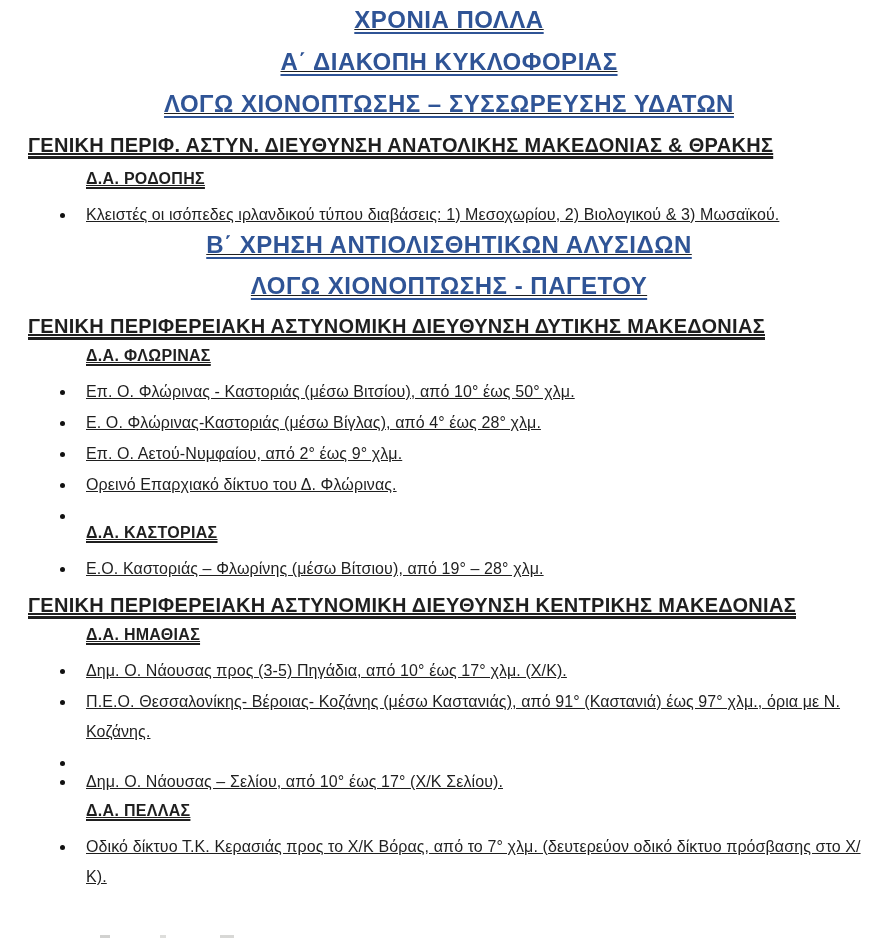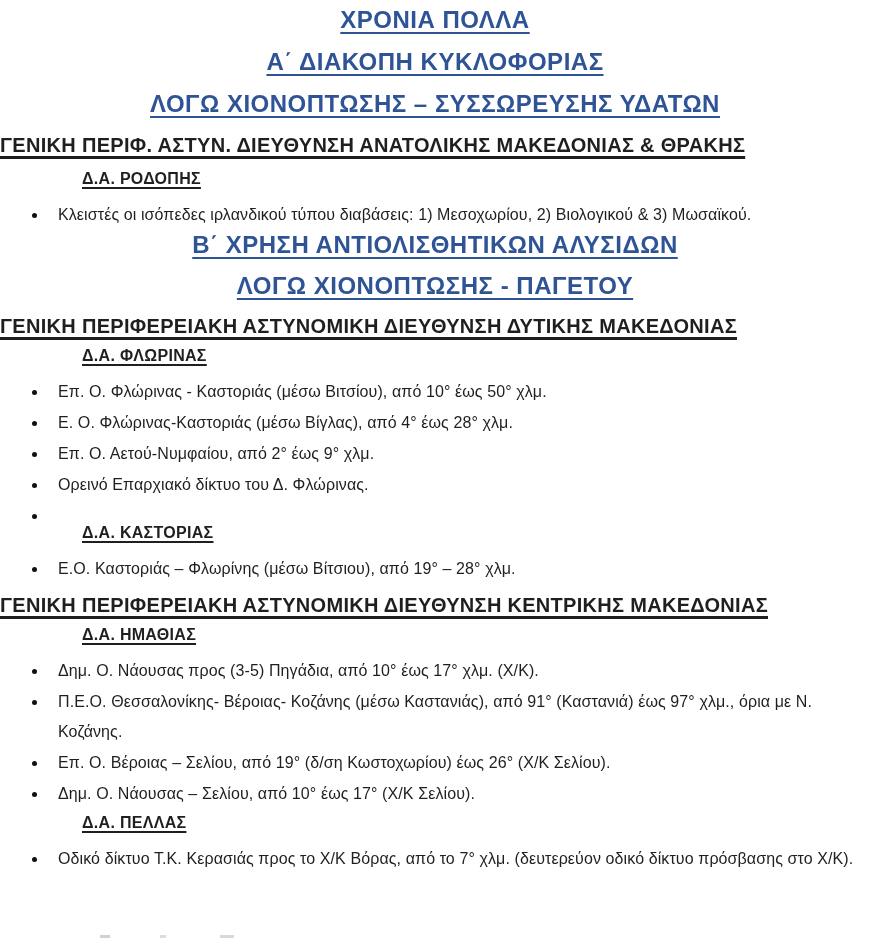--- a/index.html
+++ b/index.html
@@ -4,21 +4,21 @@
 <style>
   html, body { margin: 0; padding: 0; }
   body {
     width: 880px; height: 938px;
     background: #ffffff;
     overflow: hidden;
     font-family: "Liberation Sans", sans-serif;
     color: #1f1f1f;
     position: relative;
   }
-  .page { padding: 6px 10px 0 0; }
+  .page { padding: 6px 10px 0 28px; text-decoration: underline; }
 
   
   .tline { text-align: center; line-height: 28px; margin-bottom: 11px; }
   .blue-title {
     color: #2f5496;
     font-weight: bold;
     font-size: 24px;
     letter-spacing: 0.5px;
     text-decoration: underline;
     text-decoration-thickness: 2px;
@@ -47,21 +47,20 @@
     margin: 6px 0 0 58px;
     font-size: 16px;
     font-weight: bold;
     line-height: 22px;
     letter-spacing: 0.3px;
   }
   .da .u {
     text-decoration: underline;
     text-decoration-thickness: 2px;
     text-underline-offset: 3px;
-    margin-left: 24px;
   }
   .da-rodopis { margin-top: 10px; }
   .da-kastorias, .da-pellas { margin-top: 3px; }
 
   
   .bullets { margin-top: 10px; }
   .bullet {
     display: flex;
     align-items: flex-start;
     margin: 0 4px 1px 32px;
@@ -181,21 +180,20 @@
     <div class="bullet">
       <span class="dot"></span>
       <span class="btext">Δημ. Ο. Νάουσας προς (3-5) Πηγάδια, από 10° έως 17° χλμ. (Χ/Κ).</span>
     </div>
     <div class="bullet">
       <span class="dot"></span>
       <span class="btext">Π.Ε.Ο. Θεσσαλονίκης- Βέροιας- Κοζάνης (μέσω Καστανιάς), από 91° (Καστανιά) έως 97° χλμ., όρια με Ν. Κοζάνης.</span>
     </div>
     <div class="bullet">
       <span class="dot"></span>
-      <span class="btext">Επ. Ο. Βέροιας – Σελίου, από 19° (δ/ση Κωστοχωρίου) έως 26° (Χ/Κ Σελίου).</span>
     </div>
     <div class="bullet">
       <span class="dot"></span>
       <span class="btext">Δημ. Ο. Νάουσας – Σελίου, από 10° έως 17° (Χ/Κ Σελίου).</span>
     </div>
   </div>
 
   <h3 class="da da-pellas">
     <span class="u">Δ.Α. ΠΕΛΛΑΣ</span>
   </h3>

